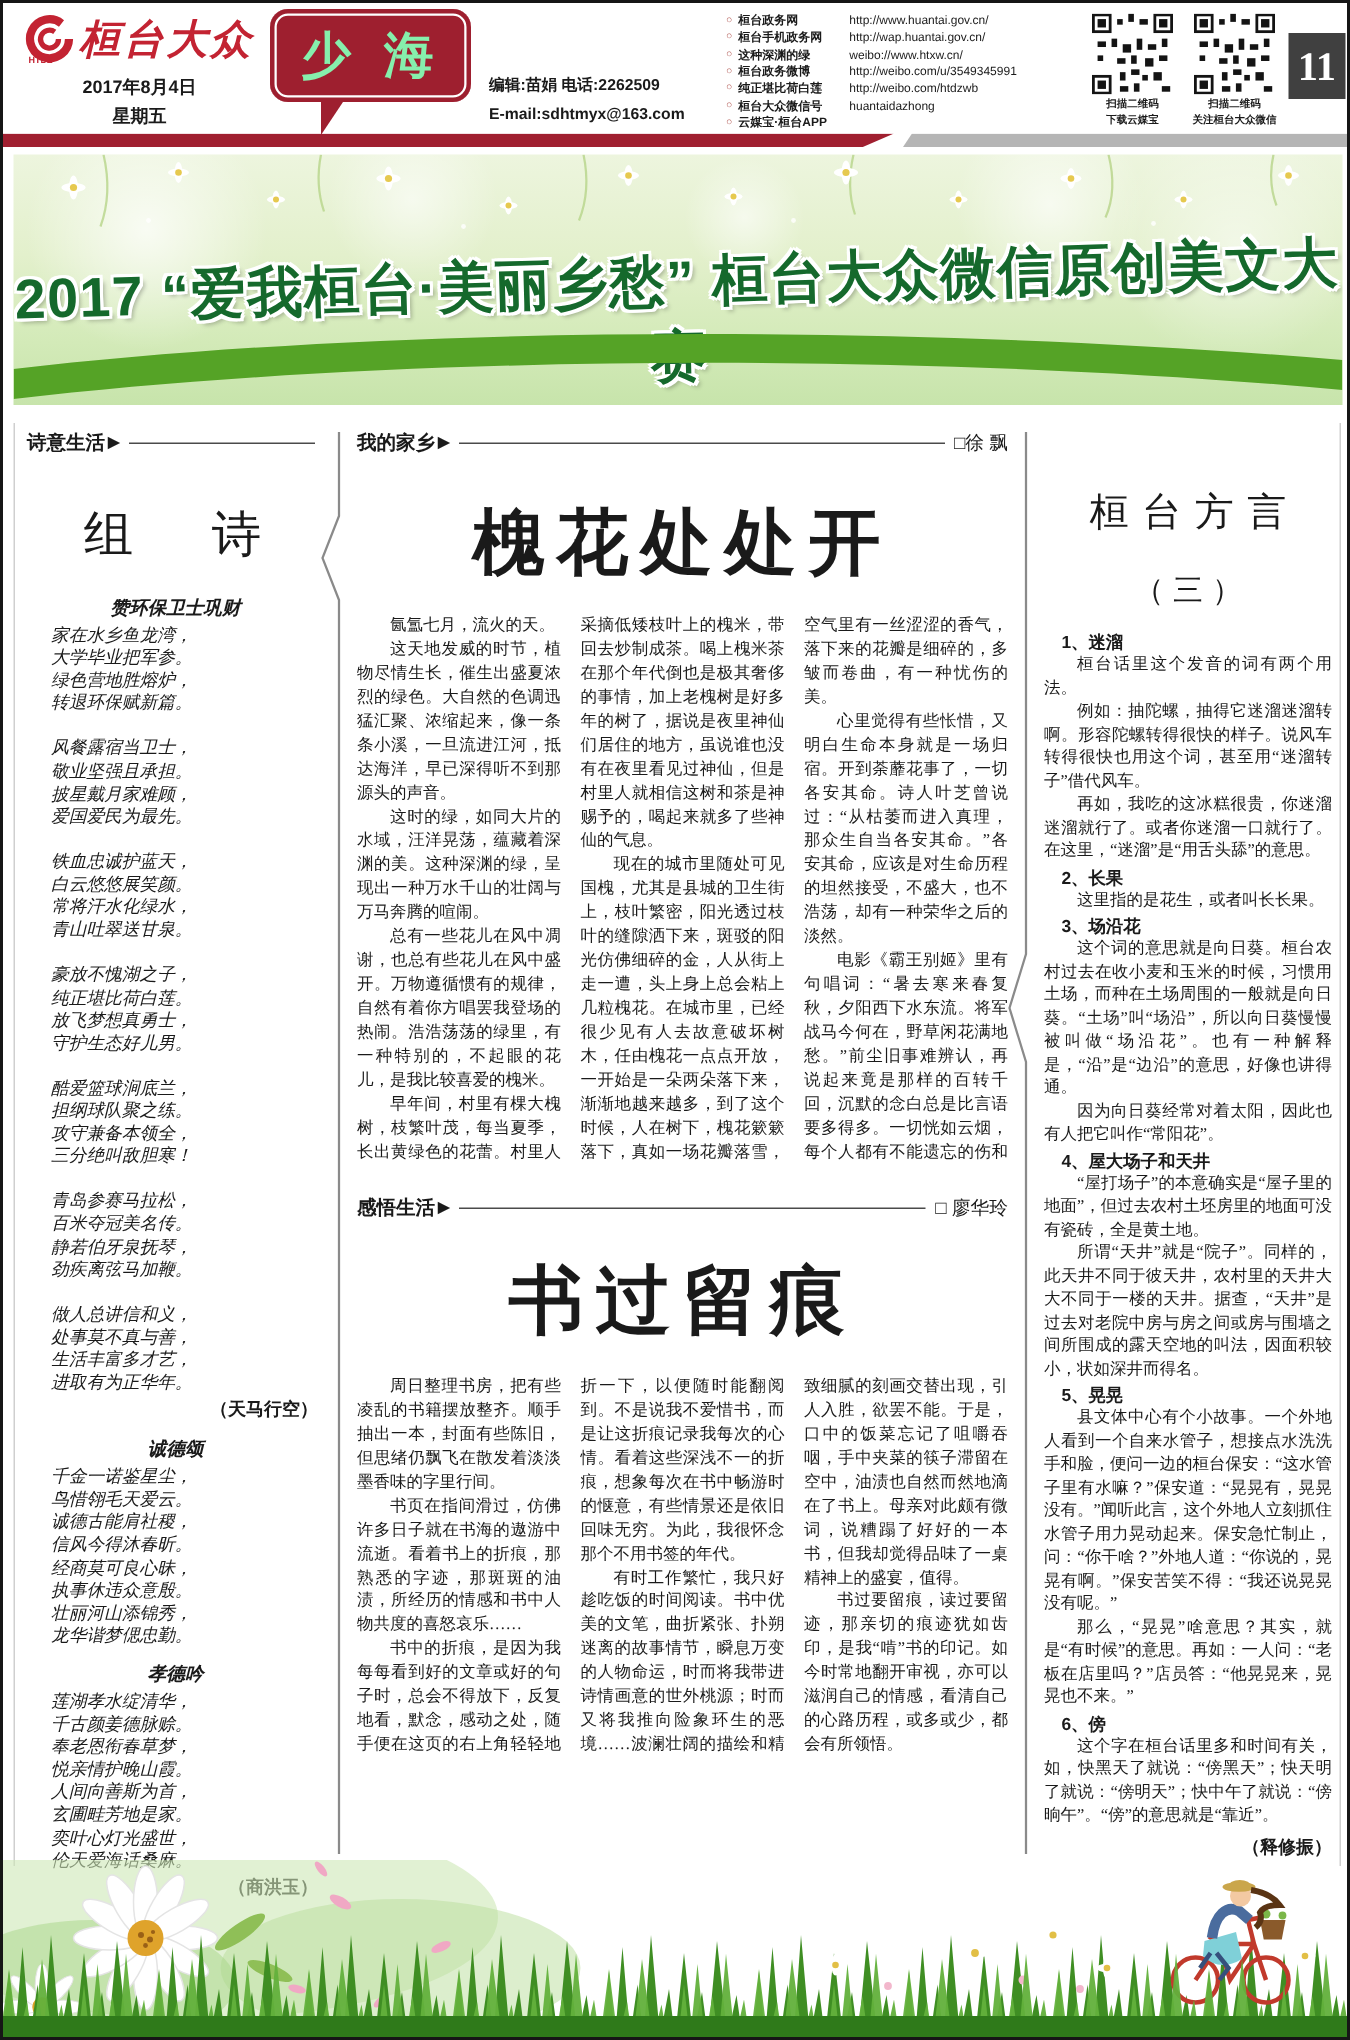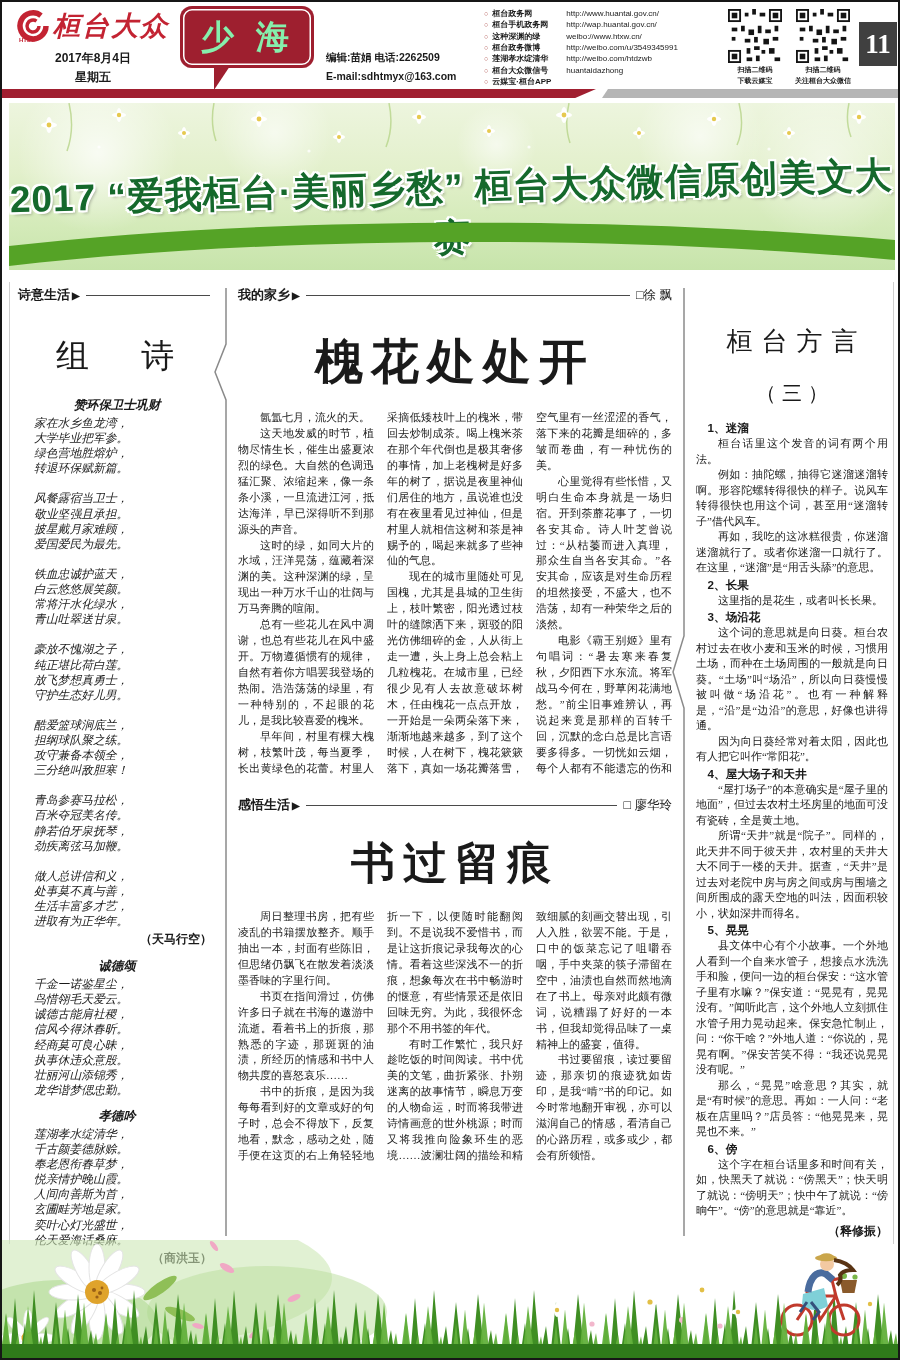--- a/index.html
+++ b/index.html
@@ -66,21 +66,21 @@
   .col-left{position:absolute;left:16px;top:284px;width:198px;}
   .poem-group-title{font-size:33px;font-weight:500;letter-spacing:22px;text-align:center;
                     margin:30px 0 18px;padding-left:18px;}
   .poem{font-style:italic;}
   .poem-title{font-weight:bold;text-align:center;font-size:12.4px;margin-top:10px;}
   .poem-body{font-size:11.8px;line-height:1.28;padding-left:16px;margin-top:2px;}
   .poem-author{text-align:right;font-weight:bold;font-style:normal;font-size:12px;padding-right:4px;margin-top:2px;}
   .divider-svg{position:absolute;}
   .col-center{position:absolute;left:236px;top:284px;width:434px;}
   .art-title{font-size:48px;font-weight:bold;text-align:center;letter-spacing:8px;margin:26px 0 16px;}
-  .art-title2{font-size:44px;margin-top:20px;}
+  .art-title2{font-size:50px;margin-top:20px;}
   .art-body{column-count:3;column-gap:13px;text-align:justify;font-size:11px;line-height:1.45;}
   .art-body p{margin:0;text-indent:2em;}
   .body1{height:374px;overflow:hidden;}
   .body2{height:332px;overflow:hidden;}
   .col-right{position:absolute;left:694px;top:300px;width:192px;}
   .dialect-title{font-size:26px;font-weight:500;letter-spacing:9px;text-align:center;padding-left:9px;}
   .dialect-sub{font-size:20px;text-align:center;letter-spacing:6px;margin:16px 0 14px;padding-left:6px;}
   .dialect h4{margin:2px 0 0;font-size:11.6px;font-family:"Liberation Sans",sans-serif;text-indent:1em;}
   .dialect p{margin:0;text-indent:2em;font-size:11px;line-height:1.41;text-align:justify;}
   .dialect-sign{text-align:right;font-weight:bold;font-size:12px;margin-top:4px;}
@@ -132,21 +132,21 @@
         <span class="link-label">这种深渊的绿</span>
         <span class="link-url">weibo://www.htxw.cn/</span>
       </div>
       <div class="link-row">
         <span class="link-bullet">○</span>
         <span class="link-label">桓台政务微博</span>
         <span class="link-url">http://weibo.com/u/3549345991</span>
       </div>
       <div class="link-row">
         <span class="link-bullet">○</span>
-        <span class="link-label">莲湖孝水绽清华</span>
+        <span class="link-label">纯正堪比荷白莲</span>
         <span class="link-url">http://weibo.com/htdzwb</span>
       </div>
       <div class="link-row">
         <span class="link-bullet">○</span>
         <span class="link-label">桓台大众微信号</span>
         <span class="link-url">huantaidazhong</span>
       </div>
       <div class="link-row">
         <span class="link-bullet">○</span>
         <span class="link-label">云媒宝·桓台APP</span>

